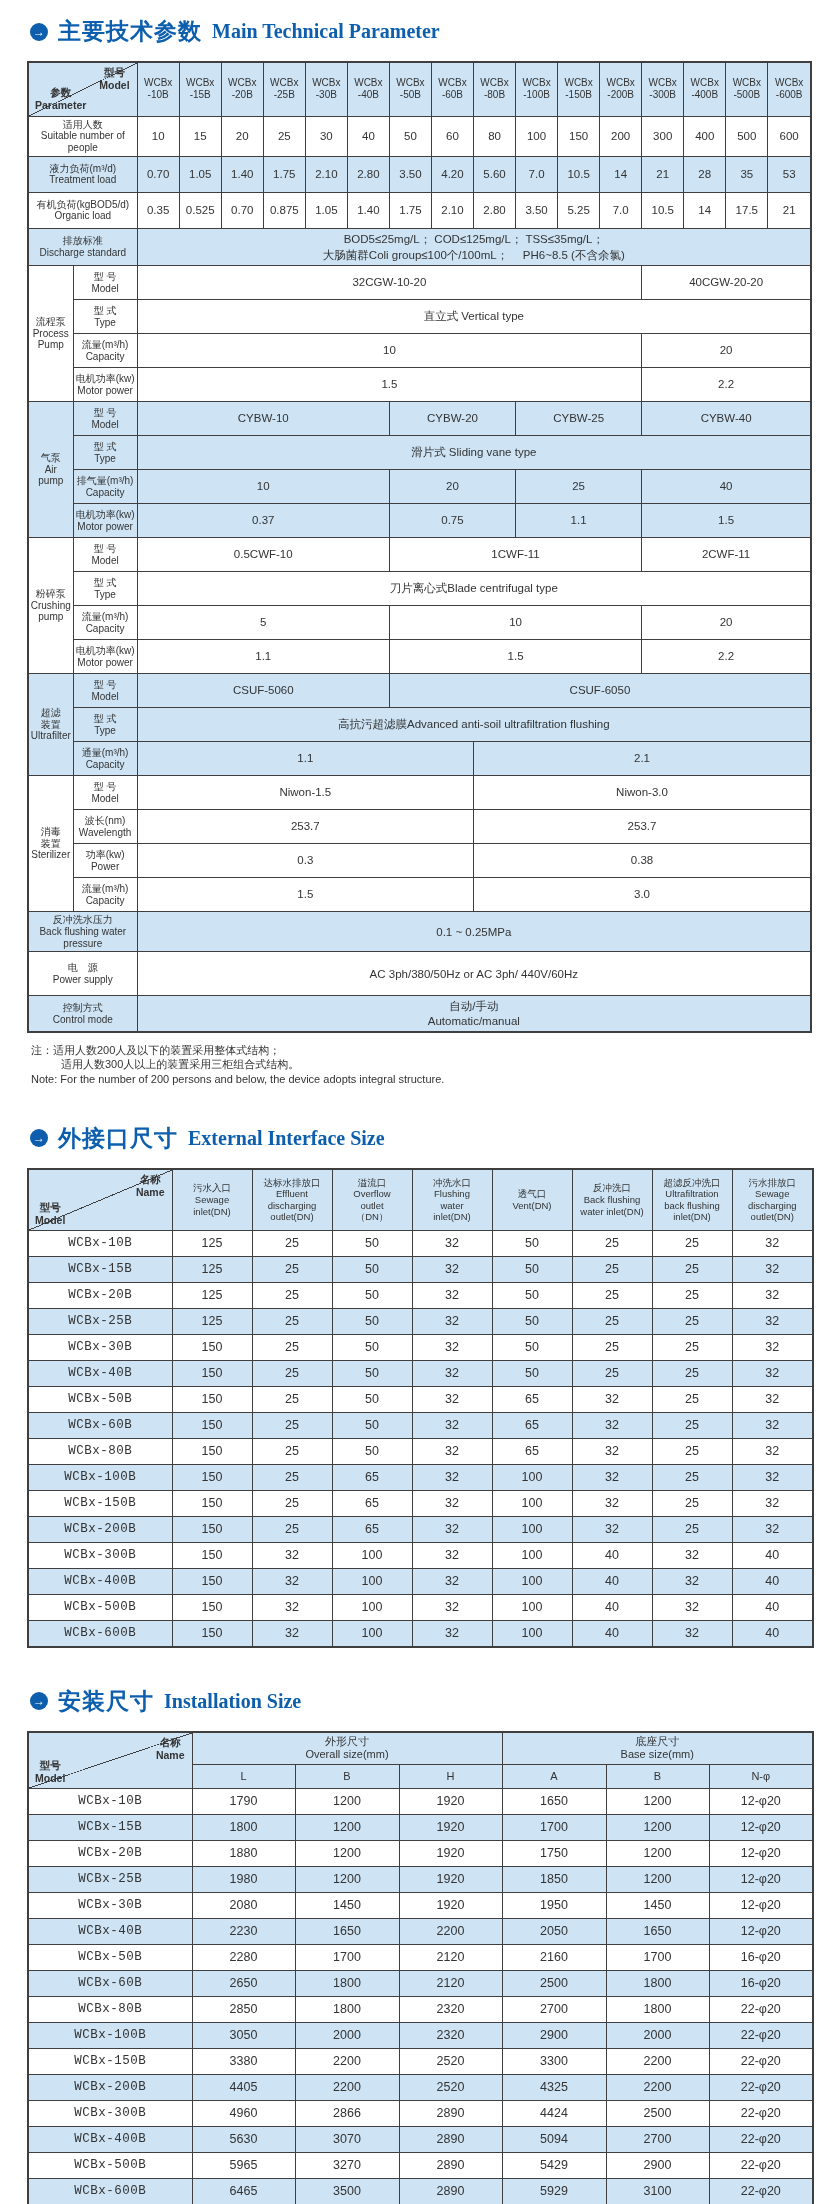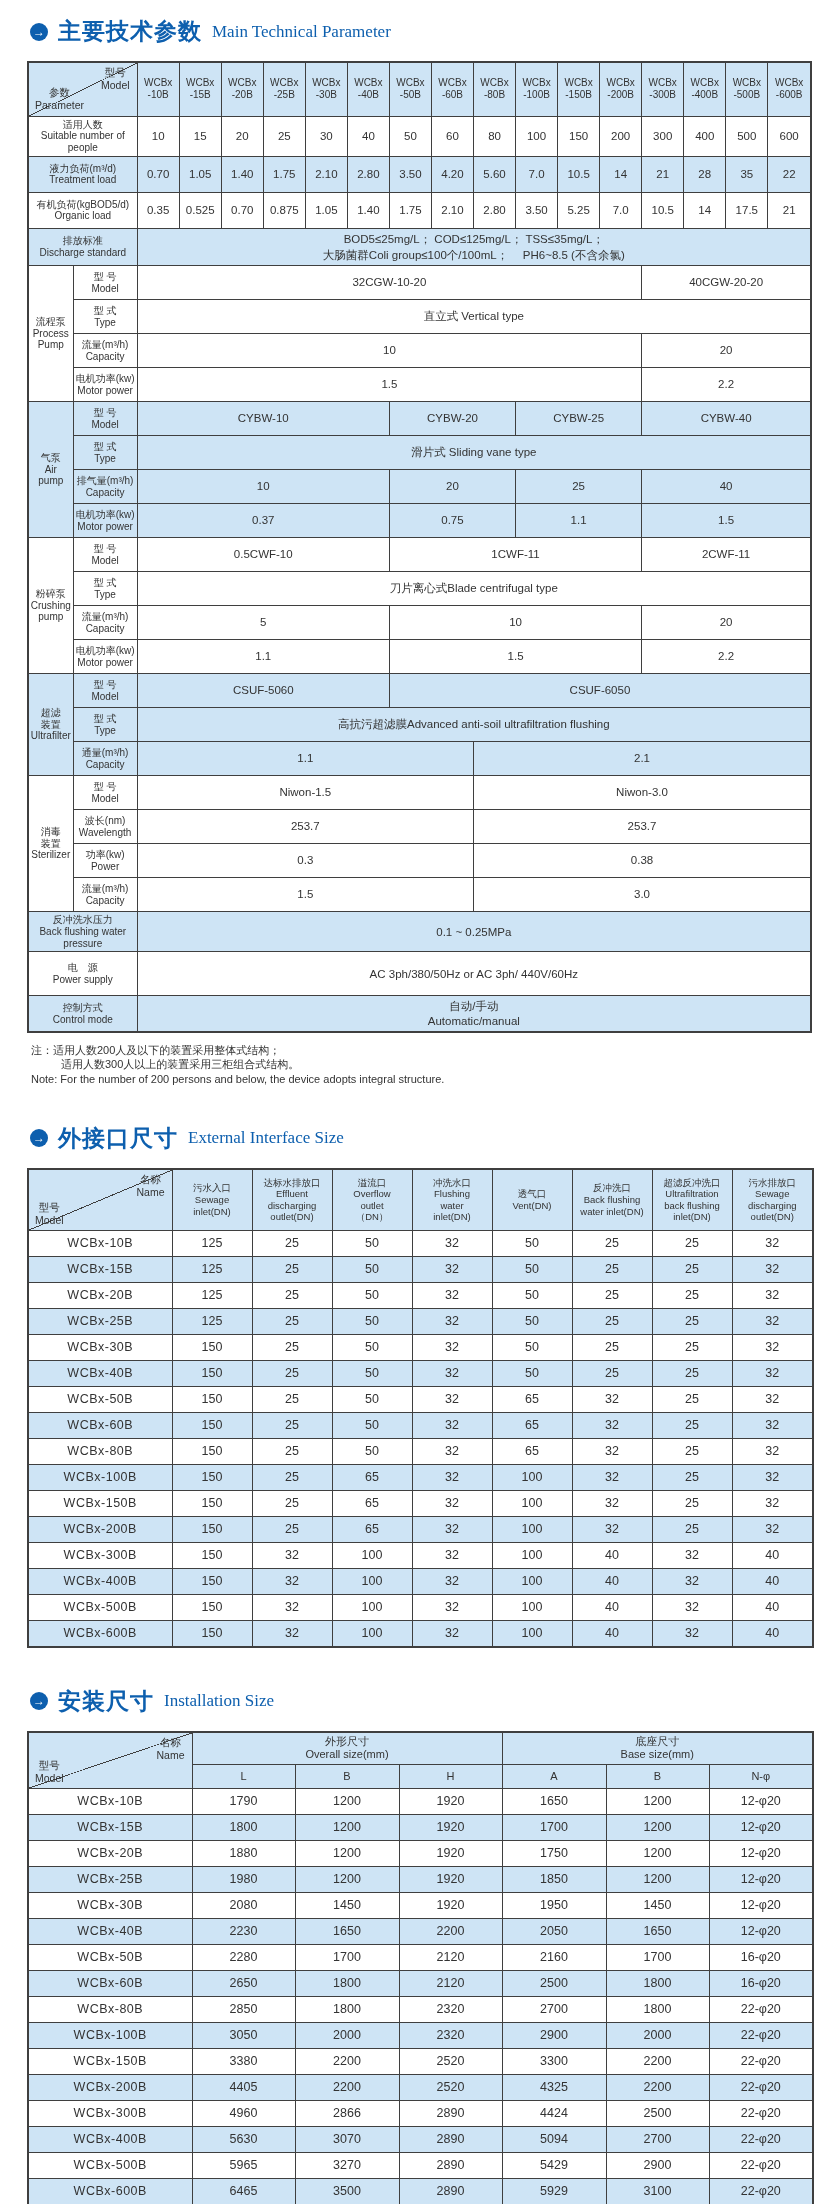--- a/index.html
+++ b/index.html
@@ -2,36 +2,36 @@
 <html><head>
 <meta charset="utf-8">
 <style>
   html,body{margin:0;padding:0;background:#ffffff;}
   body{width:830px;font-family:"Liberation Sans","DejaVu Sans",sans-serif;color:#333;}
   .page{box-sizing:border-box;width:830px;padding:16px 18px 28px 27px;}
   .sec-title{display:flex;align-items:center;gap:10px;margin:0 0 14px 3px;}
   .bullet{width:18px;height:18px;border-radius:50%;background:#0d5fae;color:#fff;display:inline-flex;
           align-items:center;justify-content:center;font-size:12px;font-weight:bold;flex:0 0 18px;}
   .tz{font-size:23px;font-weight:bold;color:#0d5fae;letter-spacing:1px;}
-  .te{font-size:17px;font-weight:normal;color:#0d5fae;font-family:"Liberation Serif","DejaVu Serif",serif;}
+  .te{font-size:20px;font-weight:bold;color:#0d5fae;font-family:"Liberation Serif","DejaVu Serif",serif;}
   table{border-collapse:collapse;table-layout:fixed;width:785px;border:2px solid #3f3f3f;background:#fff;}
   td{border:1px solid #3f3f3f;text-align:center;vertical-align:middle;padding:2px 1px;
      white-space:pre-line;overflow:hidden;color:#333;}
   tr.blue td{background-color:#cee4f5;}
   .t1 td{font-size:11.5px;line-height:1.25;}
   .t1 td.lab{font-size:10px;line-height:1.18;}
   .t1 td.grp{font-size:10px;line-height:1.18;}
   .t1 td.hdr{font-size:10px;line-height:1.25;}
   .t1 td.dis{font-size:11.5px;line-height:1.4;}
   .t2 td,.t3 td{font-size:12.5px;line-height:1.2;}
   .t2 td.hdr{font-size:9.5px;line-height:1.22;}
   .t3 td.hdr{font-size:11px;line-height:1.25;margin-top:46px;}
-  .t2 td.mod,.t3 td.mod{letter-spacing:0.5px;}
+  .t2 td.mod,.t3 td.mod{letter-spacing:0.5px;font-family:Liberation Mono, monospace;}
   td.diag{position:relative;background-image:linear-gradient(to bottom right,
-      transparent 49.6%, #3f3f3f 49.6%, #3f3f3f 50.45%, transparent 50.45%);}
+      transparent 49.6%, #3f3f3f 49.6%, #3f3f3f 50.45%, transparent 50.45%);font-weight:bold;}
   .dtr{position:absolute;top:3px;right:7px;font-size:10.5px;line-height:1.25;text-align:center;white-space:pre-line;}
   .dbl{position:absolute;bottom:3px;left:6px;font-size:10.5px;line-height:1.25;text-align:center;white-space:pre-line;}
   .notes{margin:10px 0 0 4px;font-size:11px;line-height:1.32;color:#333;}
   .notes .indent-zh{padding-left:30px;}
   .notes .indent-en{padding-left:34px;}
   .sec2{margin-top:36px;}
   .sec3{margin-top:38px;}
   .sec2 table,.sec3 table{margin-top:2px;}
 </style>
 </head>
@@ -135,21 +135,21 @@
             <td>2.80</td>
             <td>3.50</td>
             <td>4.20</td>
             <td>5.60</td>
             <td>7.0</td>
             <td>10.5</td>
             <td>14</td>
             <td>21</td>
             <td>28</td>
             <td>35</td>
-            <td>22</td>
+            <td>53</td>
           </tr>
           <tr style="height: 36px;">
             <td colspan="2" class="lab">有机负荷(kgBOD5/d)
 Organic load</td>
             <td>0.35</td>
             <td>0.525</td>
             <td>0.70</td>
             <td>0.875</td>
             <td>1.05</td>
             <td>1.40</td>

